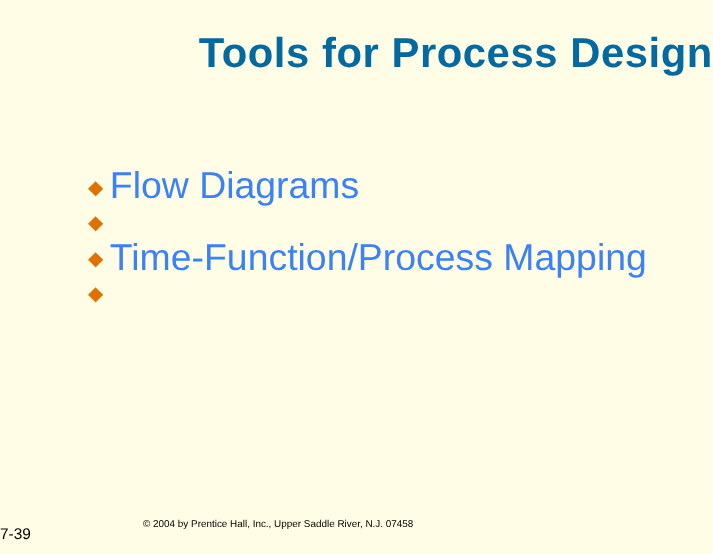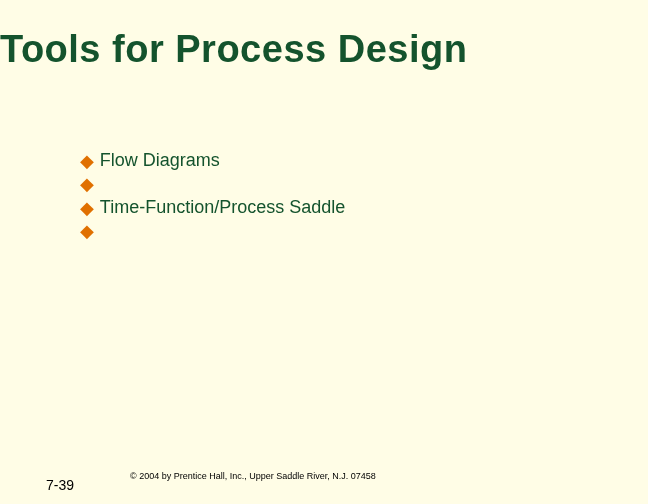--- a/index.html
+++ b/index.html
@@ -13,67 +13,66 @@
     width: 648px;
     height: 504px;
     background: #fffde6;
     overflow: hidden;
   }
   .title {
     position: absolute;
     top: 28px;
     left: 0;
     width: 100%;
-    text-align: left;
+    text-align: right;
     font-size: 38px;
     font-weight: bold;
-    color: #14532d;
+    color: #0369a1;
     letter-spacing: 0.5px;
   }
   .bullets {
     position: absolute;
     top: 150px;
     left: 80px;
     right: 40px;
   }
   .bullet-row {
     display: flex;
     align-items: center;
     margin-bottom: 4px;
   }
   .diamond {
     color: #e07000;
     font-size: 18px;
     margin-right: 6px;
     line-height: 1;
   }
   .bullet-text {
-    font-size: 18px;
-    color: #14532d;
+    font-size: 34px;
+    color: #3b82f6;
   }
   .footer {
     position: absolute;
     bottom: 10px;
     left: 0;
     width: 100%;
     display: flex;
     align-items: flex-start;
     font-size: 9px;
     color: #000;
     line-height: 1.25;
   }
   .footer-left {
     width: 220px;
     padding-left: 60px;
     padding-right: 10px;
   }
   .footer-center {
     flex: 0 0 auto;
     width: 120px;
-    text-align: center;
     font-size: 14px;
     padding-top: 6px;
   }
   .footer-right {
     flex: 1;
     padding-right: 10px;
     padding-left: 10px;
   }
 </style>
 </head>
@@ -85,21 +84,21 @@
   <div class="bullets">
     <div class="bullet-row">
       <span class="diamond">◆</span>
       <span class="bullet-text">Flow Diagrams</span>
     </div>
     <div class="bullet-row">
       <span class="diamond">◆</span>
     </div>
     <div class="bullet-row">
       <span class="diamond">◆</span>
-      <span class="bullet-text">Time-Function/Process Saddle</span>
+      <span class="bullet-text">Time-Function/Process Mapping</span>
     </div>
     <div class="bullet-row">
       <span class="diamond">◆</span>
     </div>
   </div>
 
   <div class="footer">
     <div class="footer-center">7-39</div>
     <div class="footer-right">© 2004 by Prentice Hall, Inc., Upper Saddle River, N.J. 07458</div>
   </div>

